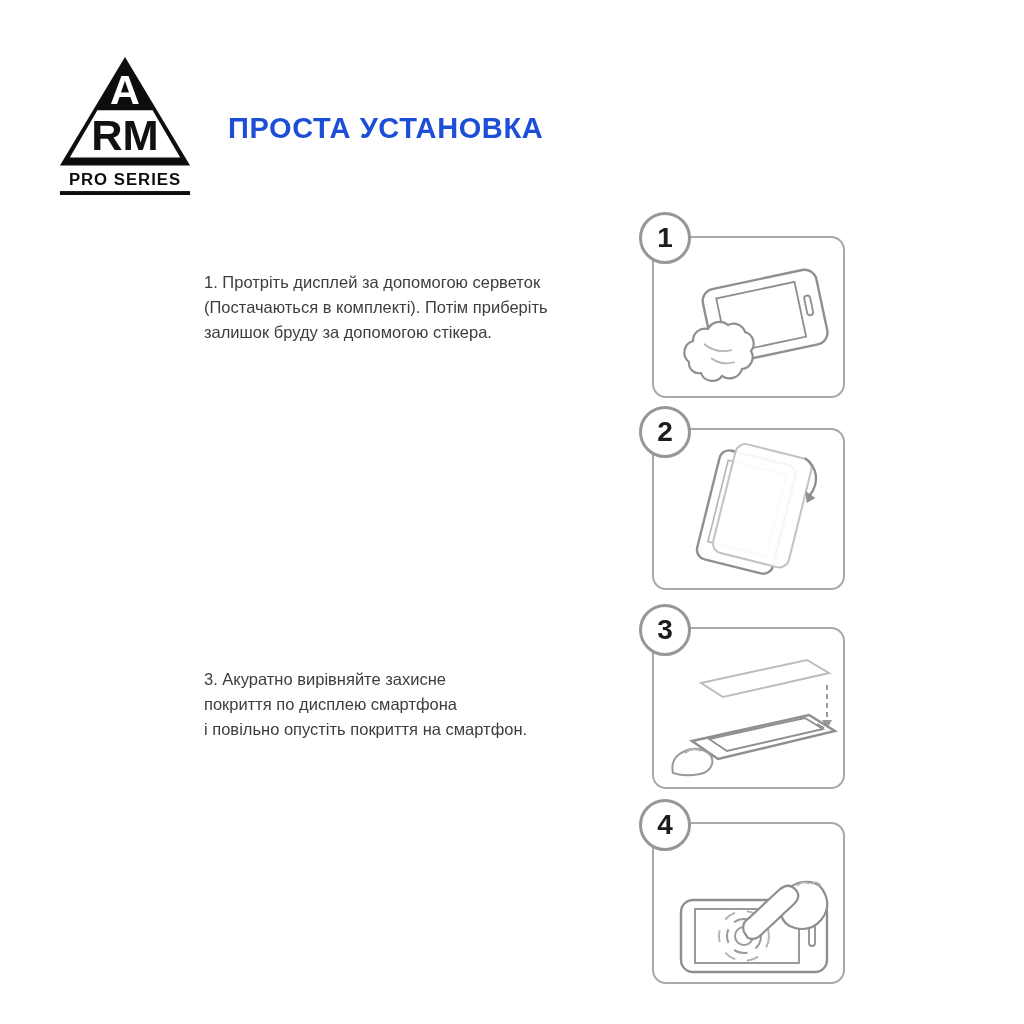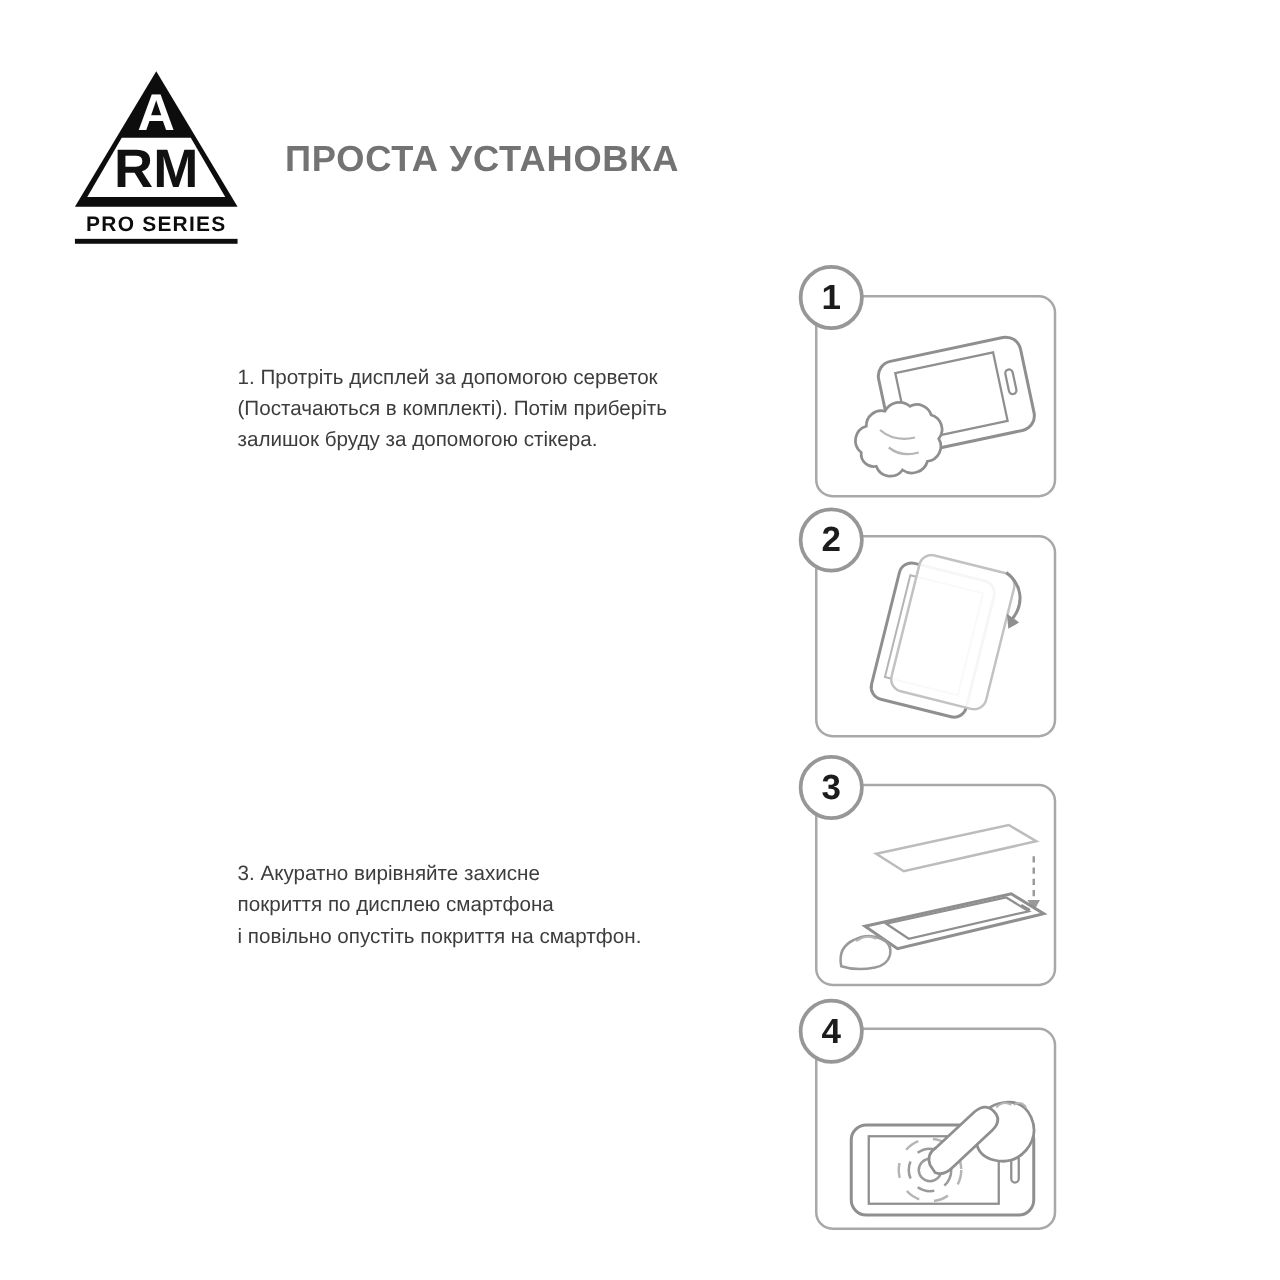--- a/index.html
+++ b/index.html
@@ -5,26 +5,26 @@
   html,body{margin:0;padding:0;background:#ffffff;}
   .page{
     position:relative;width:1024px;height:1024px;background:#ffffff;
     font-family:"Liberation Sans","DejaVu Sans",sans-serif;overflow:hidden;
   }
   
   .logo{position:absolute;left:56px;top:52px;width:138px;height:150px;}
   
   .title{
     position:absolute;left:228px;top:112px;margin:0;
-    font-size:29px;font-weight:800;color:#737373;letter-spacing:.6px;
+    font-size:29px;font-weight:800;color:#1d4ed8;letter-spacing:.6px;
   }
   
   .step-text{
-    position:absolute;left:190px;width:450px;
-    font-size:16.5px;line-height:1.5;color:#3d3d3d;white-space:pre-line;margin-top:20px;
+    position:absolute;left:204px;width:450px;
+    font-size:16.5px;line-height:1.5;color:#3d3d3d;white-space:pre-line;
   }
   .s1{top:270px}
   .s2{top:499px}
   .s3{top:667px}
   .s4{top:861px}
   
   .illus-box{
     position:absolute;left:652px;width:193px;height:162px;
     border:2px solid #a8a8a8;border-radius:14px;background:#fff;
     display:flex;align-items:center;justify-content:center;box-sizing:border-box;

